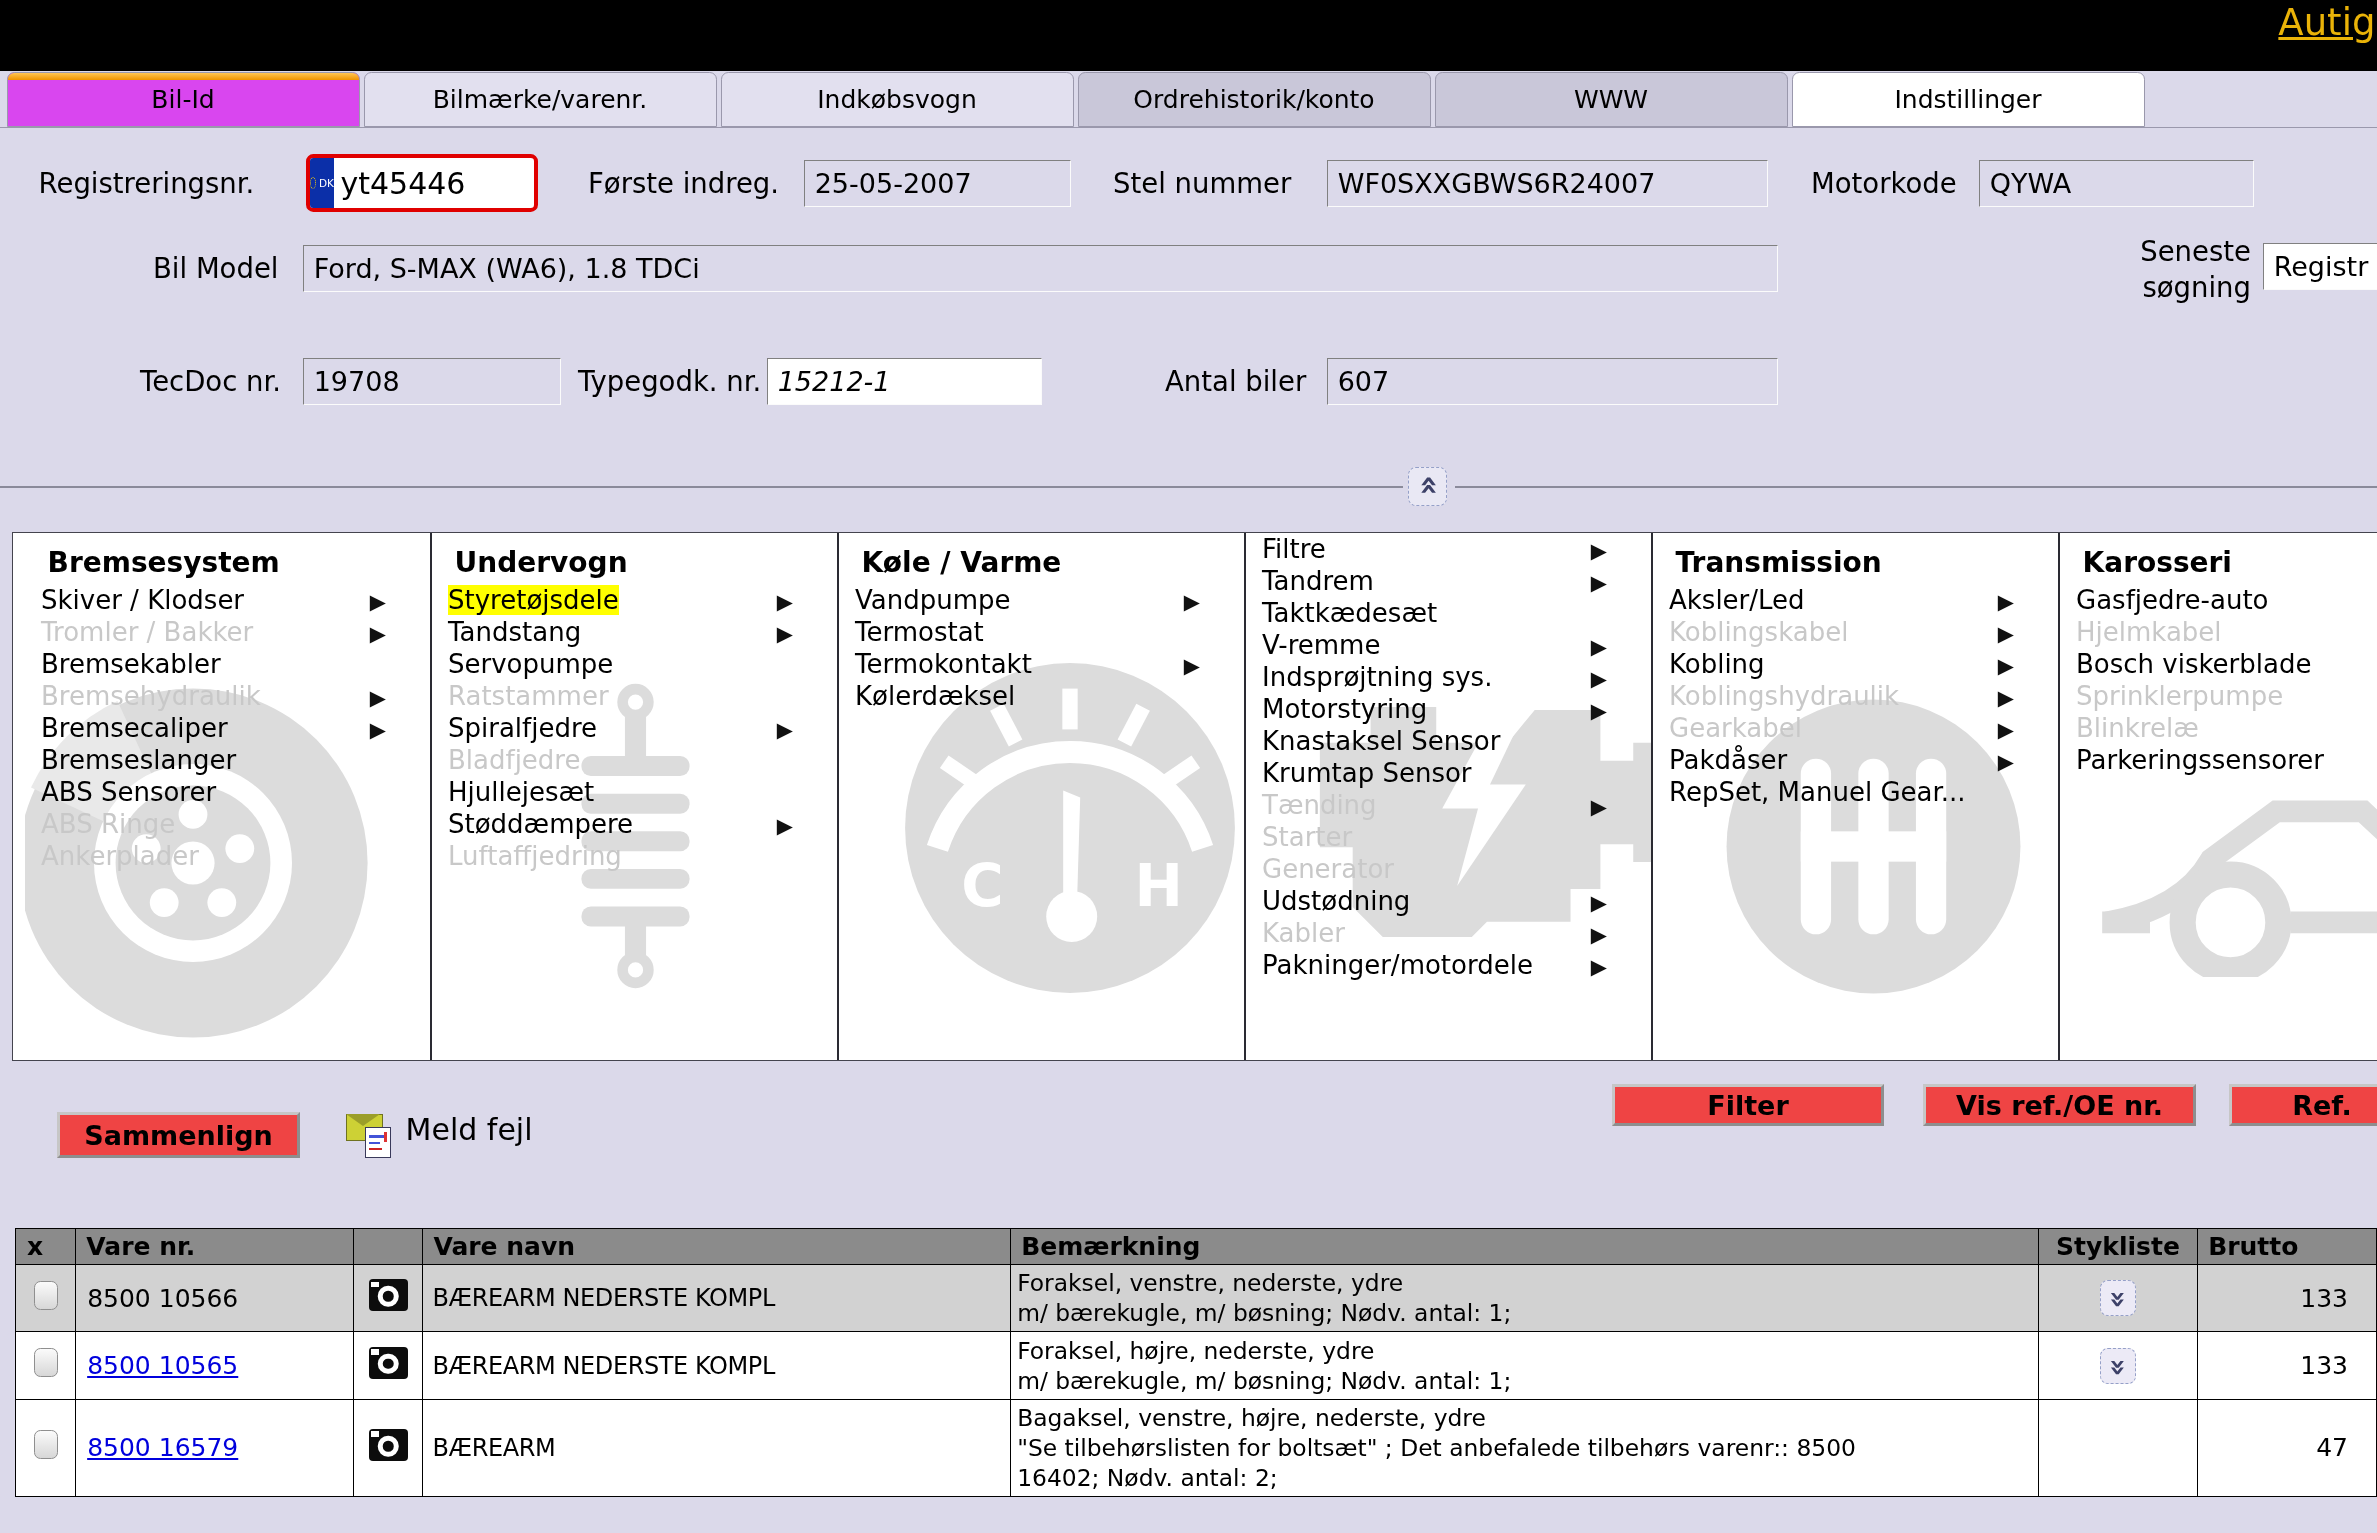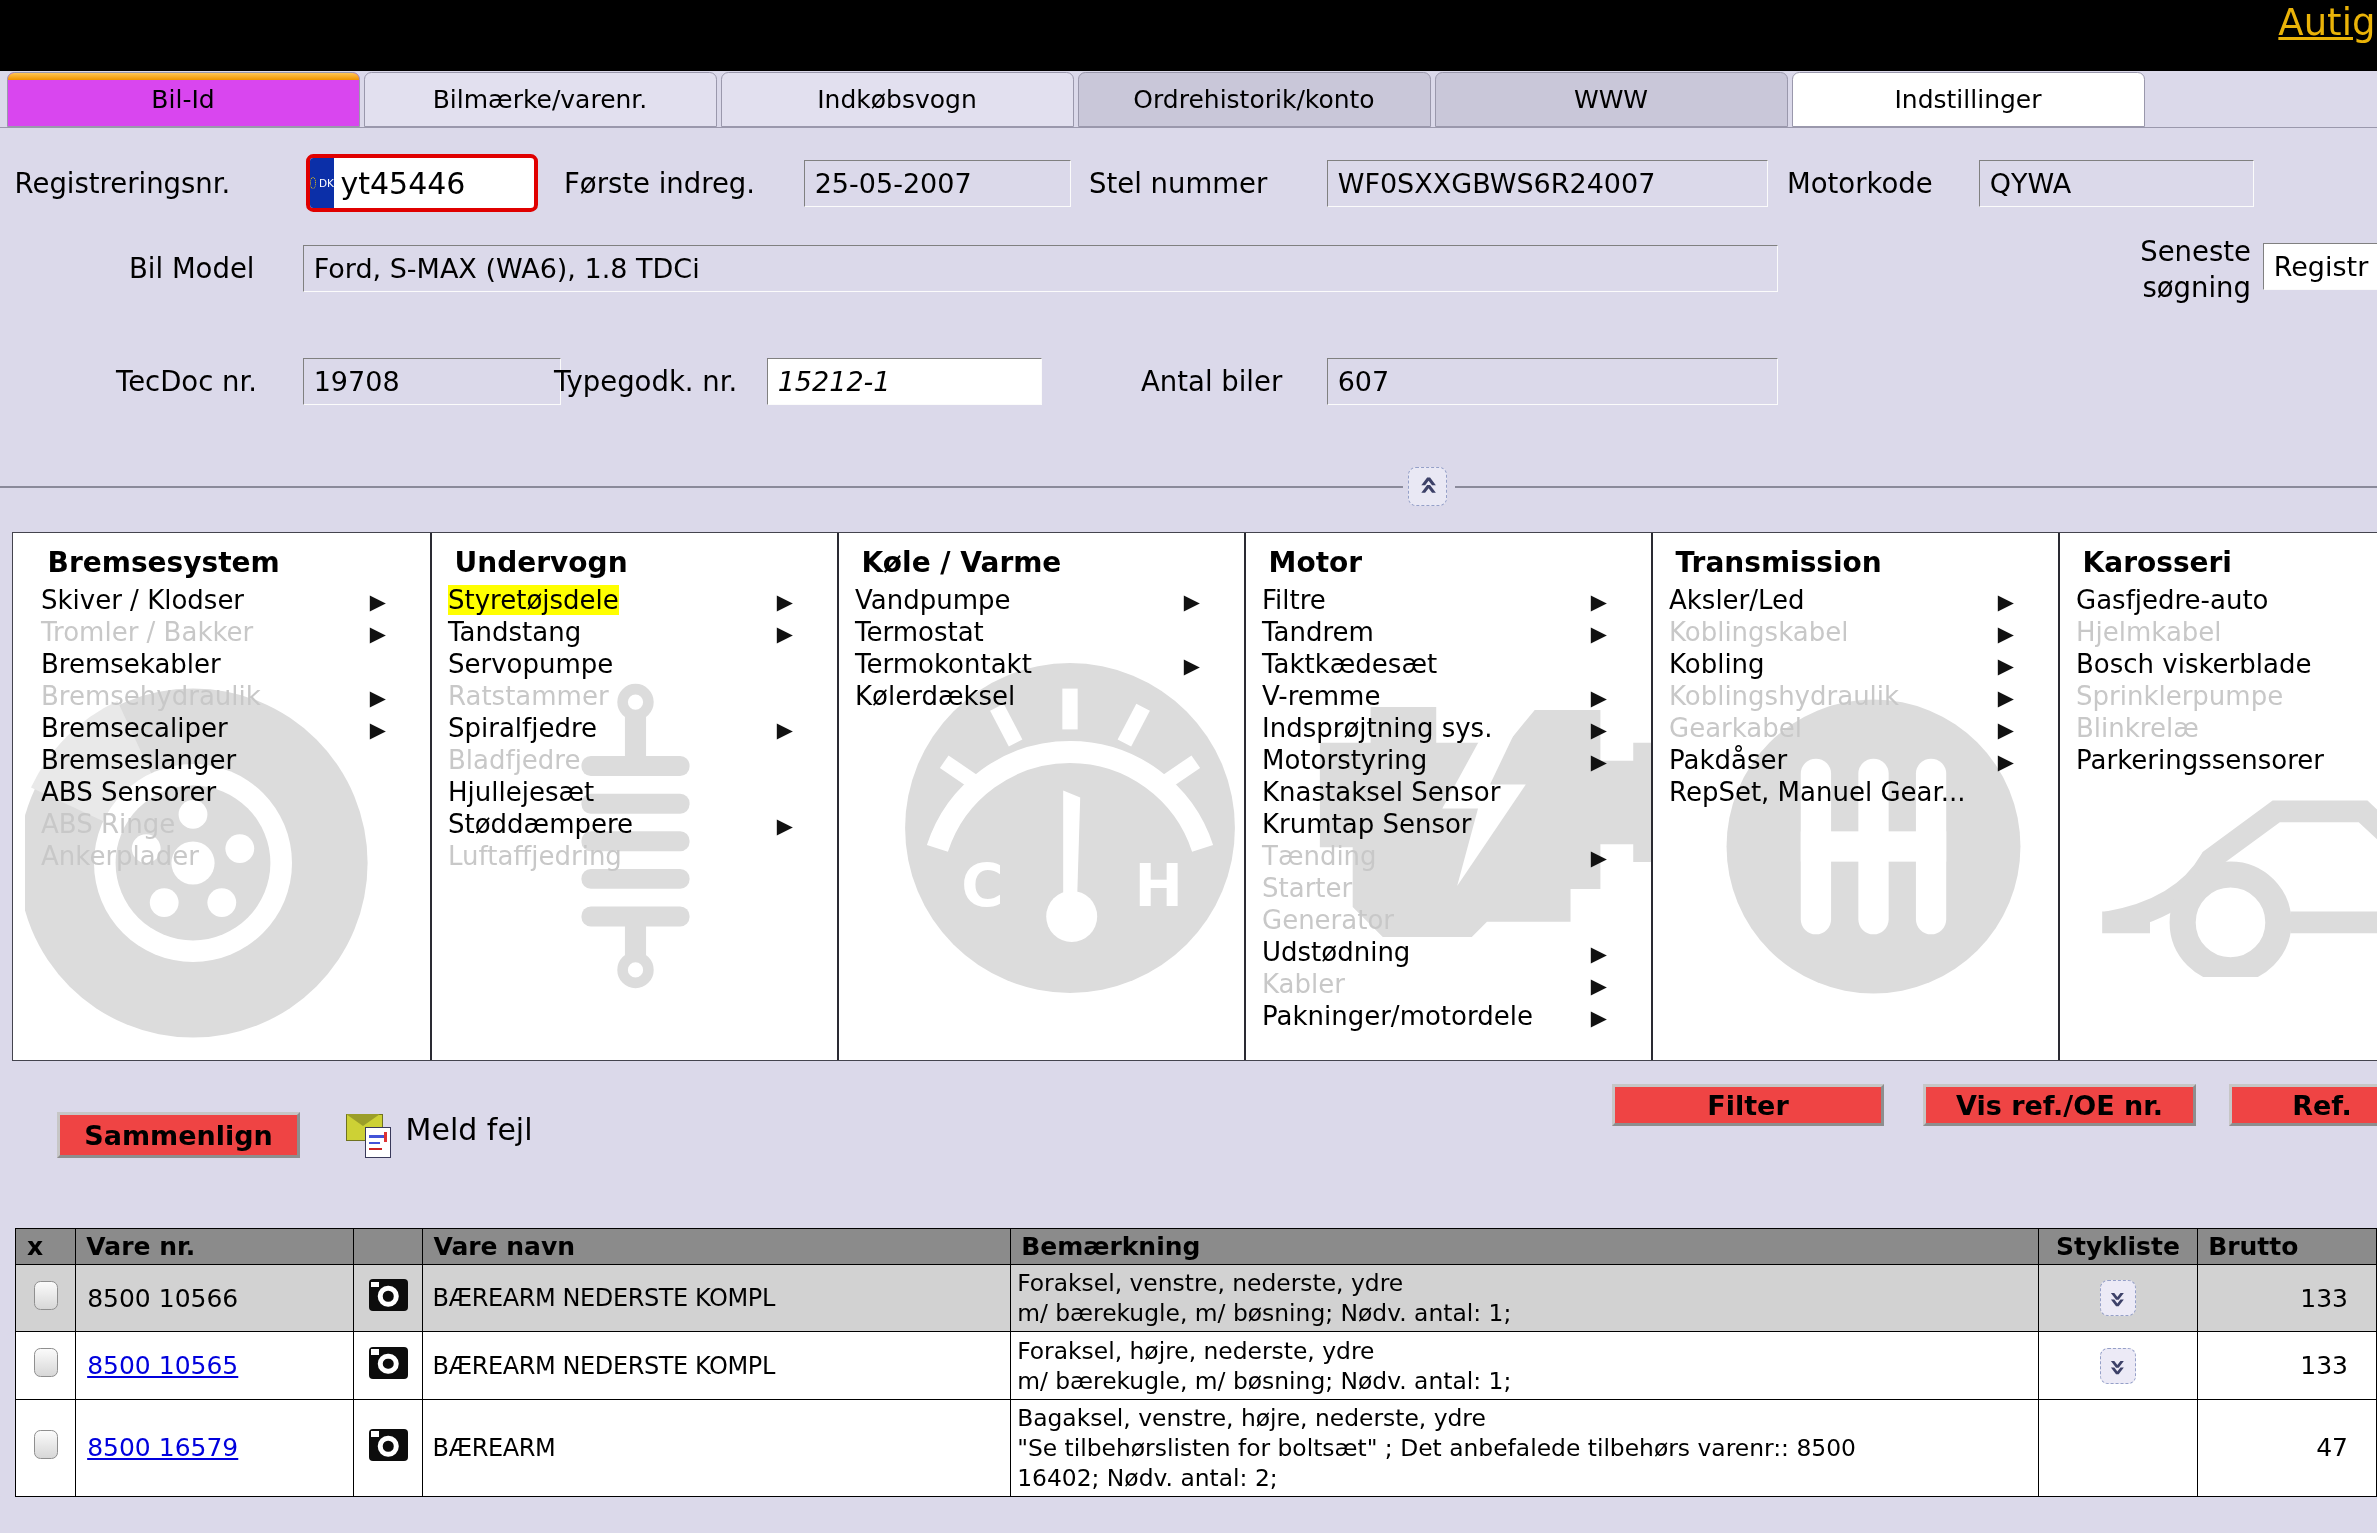--- a/index.html
+++ b/index.html
@@ -28,21 +28,21 @@
     font-size:25px; background:#e2e0ef; overflow:hidden;
   }
   .tab.dark  { background:#c9c7d9; }
   .tab.white { background:#ffffff; }
   .tab.active { background:#d946ef; }
   .tab.active::before {
     content:""; position:absolute; top:0; left:0; right:0; height:7.3px;
     background:linear-gradient(180deg,#ffc553,#ef9400);
   }
   
-  .flabel { position:absolute; font-size:27.5px; white-space:nowrap; }
+  .flabel { position:absolute; font-size:27.5px; white-space:nowrap;margin-left:24px; }
   .fbox {
     position:absolute; height:47px;
     border:1.6px solid; border-color:#808080 #fbfbfb #fbfbfb #808080;
     display:flex; align-items:center; padding:0 9.7px;
     font-size:27px; white-space:nowrap; overflow:hidden;
   }
   .fbox.white { background:#fff; }
   .lab-reg   { left:14.6px;  top:167px; }
   .lab-first { left:564px; top:167px; }
   .lab-vin   { left:1089px;top:167px; }
@@ -298,21 +298,20 @@
       <div class="cat-item"><span class="cat-label">Termokontakt</span><span class="arrow">▶</span></div>
       <div class="cat-item"><span class="cat-label">Kølerdæksel</span></div>
     </div>
     <div class="cat-col">
       <div class="wm">
         <svg viewBox="0 0 260 200">
           <path fill="#dcdcdc" d="M28,70 h26 V46 h44 v24 h48 l18,-22 h44 v34 h22 v-12 h22 v80 h-22 v-12 h-22 v30 h-20 v22 h-56 l-18,18 H70 L42,180 V140 H20 V70 Z"></path>
           <path fill="#fff" d="M136,52 l-34,62 h24 l-14,52 46,-68 h-24 l22,-46 z"></path>
         </svg>
       </div>
-      <div class="cat-title">Motor</div>
       <div class="cat-item"><span class="cat-label">Filtre</span><span class="arrow">▶</span></div>
       <div class="cat-item"><span class="cat-label">Tandrem</span><span class="arrow">▶</span></div>
       <div class="cat-item"><span class="cat-label">Taktkædesæt</span></div>
       <div class="cat-item"><span class="cat-label">V-remme</span><span class="arrow">▶</span></div>
       <div class="cat-item"><span class="cat-label">Indsprøjtning sys.</span><span class="arrow">▶</span></div>
       <div class="cat-item"><span class="cat-label">Motorstyring</span><span class="arrow">▶</span></div>
       <div class="cat-item"><span class="cat-label">Knastaksel Sensor</span></div>
       <div class="cat-item"><span class="cat-label">Krumtap Sensor</span></div>
       <div class="cat-item disabled"><span class="cat-label">Tænding</span><span class="arrow">▶</span></div>
       <div class="cat-item disabled"><span class="cat-label">Starter</span></div>

